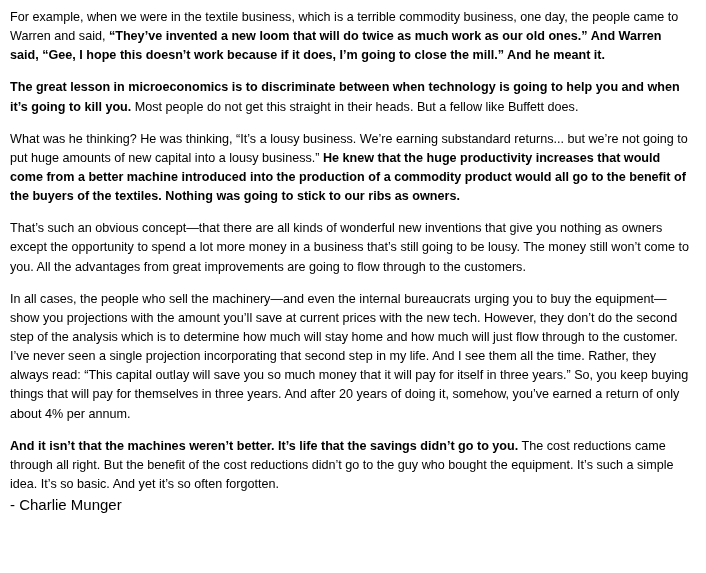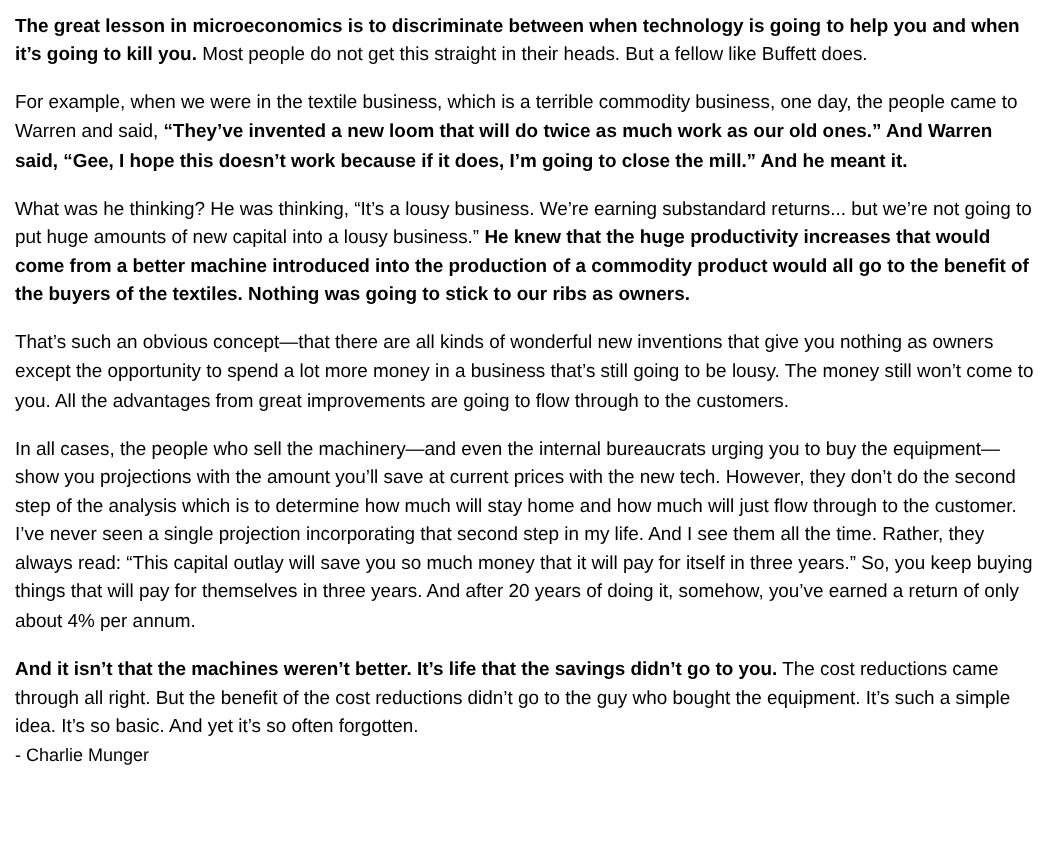--- a/index.html
+++ b/index.html
@@ -27,31 +27,31 @@
     text-align: left;
     color: #000000;
   }
   .para:last-child {
     margin-bottom: 0;
   }
   .b {
     font-weight: bold;
   }
   .sig {
-    font-size: 12px;
+    font-size: 15px;
     line-height: 1.52;
     margin: 0;
   }
 </style>
 </head>
 <body>
 
 <div class="page">
   <div id="body-text">
+      <p class="para"><span>For example, when we were in the textile business, which is a terrible commodity business, one day, the people came to Warren and said, </span><span class="b">“They’ve invented a new loom that will do twice as much work as our old ones.”  And Warren said, “Gee, I hope this doesn’t work because if it does, I’m going to close the mill.” And he meant it.</span></p>
       <p class="para"><span class="b">The great lesson in microeconomics is to discriminate between when technology is going to help you and when it’s going to kill you.</span><span> Most people do not get this straight in their heads. But a fellow like Buffett does.</span></p>
-      <p class="para"><span>For example, when we were in the textile business, which is a terrible commodity business, one day, the people came to Warren and said, </span><span class="b">“They’ve invented a new loom that will do twice as much work as our old ones.”  And Warren said, “Gee, I hope this doesn’t work because if it does, I’m going to close the mill.” And he meant it.</span></p>
       <p class="para"><span>What was he thinking? He was thinking, “It’s a lousy business. We’re earning substandard returns... but we’re not going to put huge amounts of new capital into a lousy business.” </span><span class="b">He knew that the huge productivity increases that would come from a better machine introduced into the production of a commodity product would all go to the benefit of the buyers of the textiles. Nothing was going to stick to our ribs as owners.</span></p>
       <p class="para"><span>That’s such an obvious concept—that there are all kinds of wonderful new inventions that give you nothing as owners except the opportunity to spend a lot more money in a business that’s still going to be lousy. The money still won’t come to you. All the advantages from great improvements are going to flow through to the customers.</span></p>
       <p class="para"><span>In all cases, the people who sell the machinery—and even the internal bureaucrats urging you to buy the equipment—show you projections with the amount you’ll save at current prices with the new tech. However, they don’t do the second step of the analysis which is to determine how much will stay home and how much will just flow through to the customer. I’ve never seen a single projection incorporating that second step in my life. And I see them all the time. Rather, they always read: “This capital outlay will save you so much money that it will pay for itself in three years.” So, you keep buying things that will pay for themselves in three years. And after 20 years of doing it, somehow, you’ve earned a return of only about 4% per annum.</span></p>
       <p class="para"><span class="b">And it isn’t that the machines weren’t better. It’s life that the savings didn’t go to you.</span><span> The cost reductions came through all right. But the benefit of the cost reductions didn’t go to the guy who bought the equipment. It’s such a simple idea. It’s so basic. And yet it’s so often forgotten.</span></p>
     </div>
   <p class="sig">- Charlie Munger</p>
 </div>
 
 </body></html>

